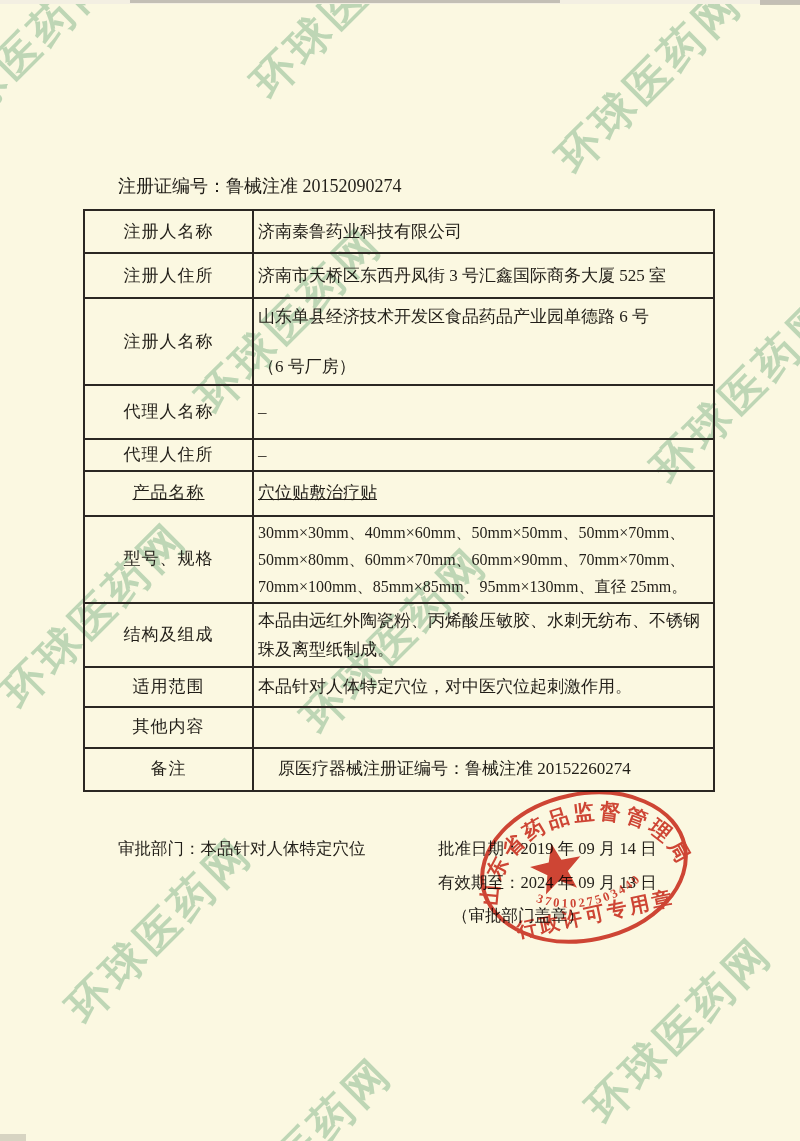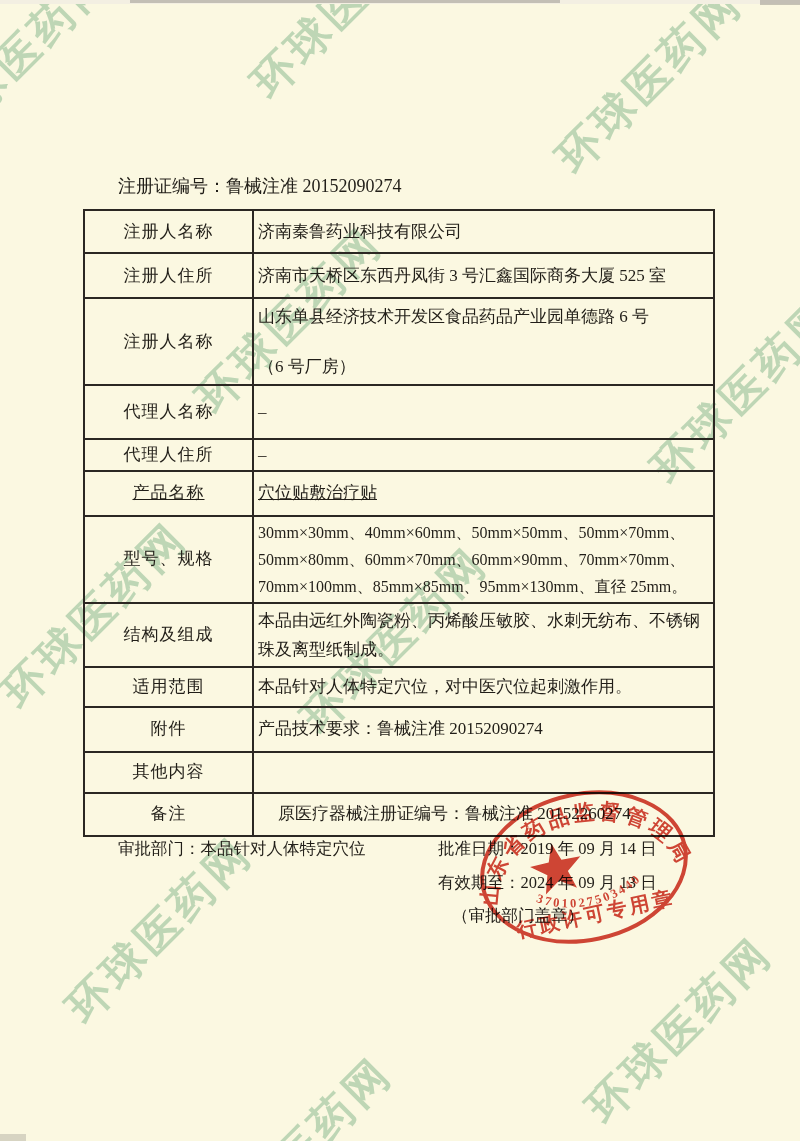--- a/index.html
+++ b/index.html
@@ -120,24 +120,20 @@
       <td class="val">30mm×30mm、40mm×60mm、50mm×50mm、50mm×70mm、50mm×80mm、60mm×70mm、60mm×90mm、70mm×70mm、70mm×100mm、85mm×85mm、95mm×130mm、直径 25mm。</td>
     </tr>
     <tr class="r7">
       <td class="lbl">结构及组成</td>
       <td class="val">本品由远红外陶瓷粉、丙烯酸压敏胶、水刺无纺布、不锈钢珠及离型纸制成。</td>
     </tr>
     <tr class="r8">
       <td class="lbl">适用范围</td>
       <td class="val">本品针对人体特定穴位，对中医穴位起刺激作用。</td>
     </tr>
-    <tr class="r9">
-      <td class="lbl">附件</td>
-      <td class="val">产品技术要求：鲁械注准 20152090274</td>
-    </tr>
     <tr class="r10">
       <td class="lbl">其他内容</td>
       <td class="val"></td>
     </tr>
     <tr class="r11">
       <td class="lbl">备注</td>
       <td class="val">原医疗器械注册证编号：鲁械注准 20152260274</td>
     </tr>
   </tbody>
     </table>

